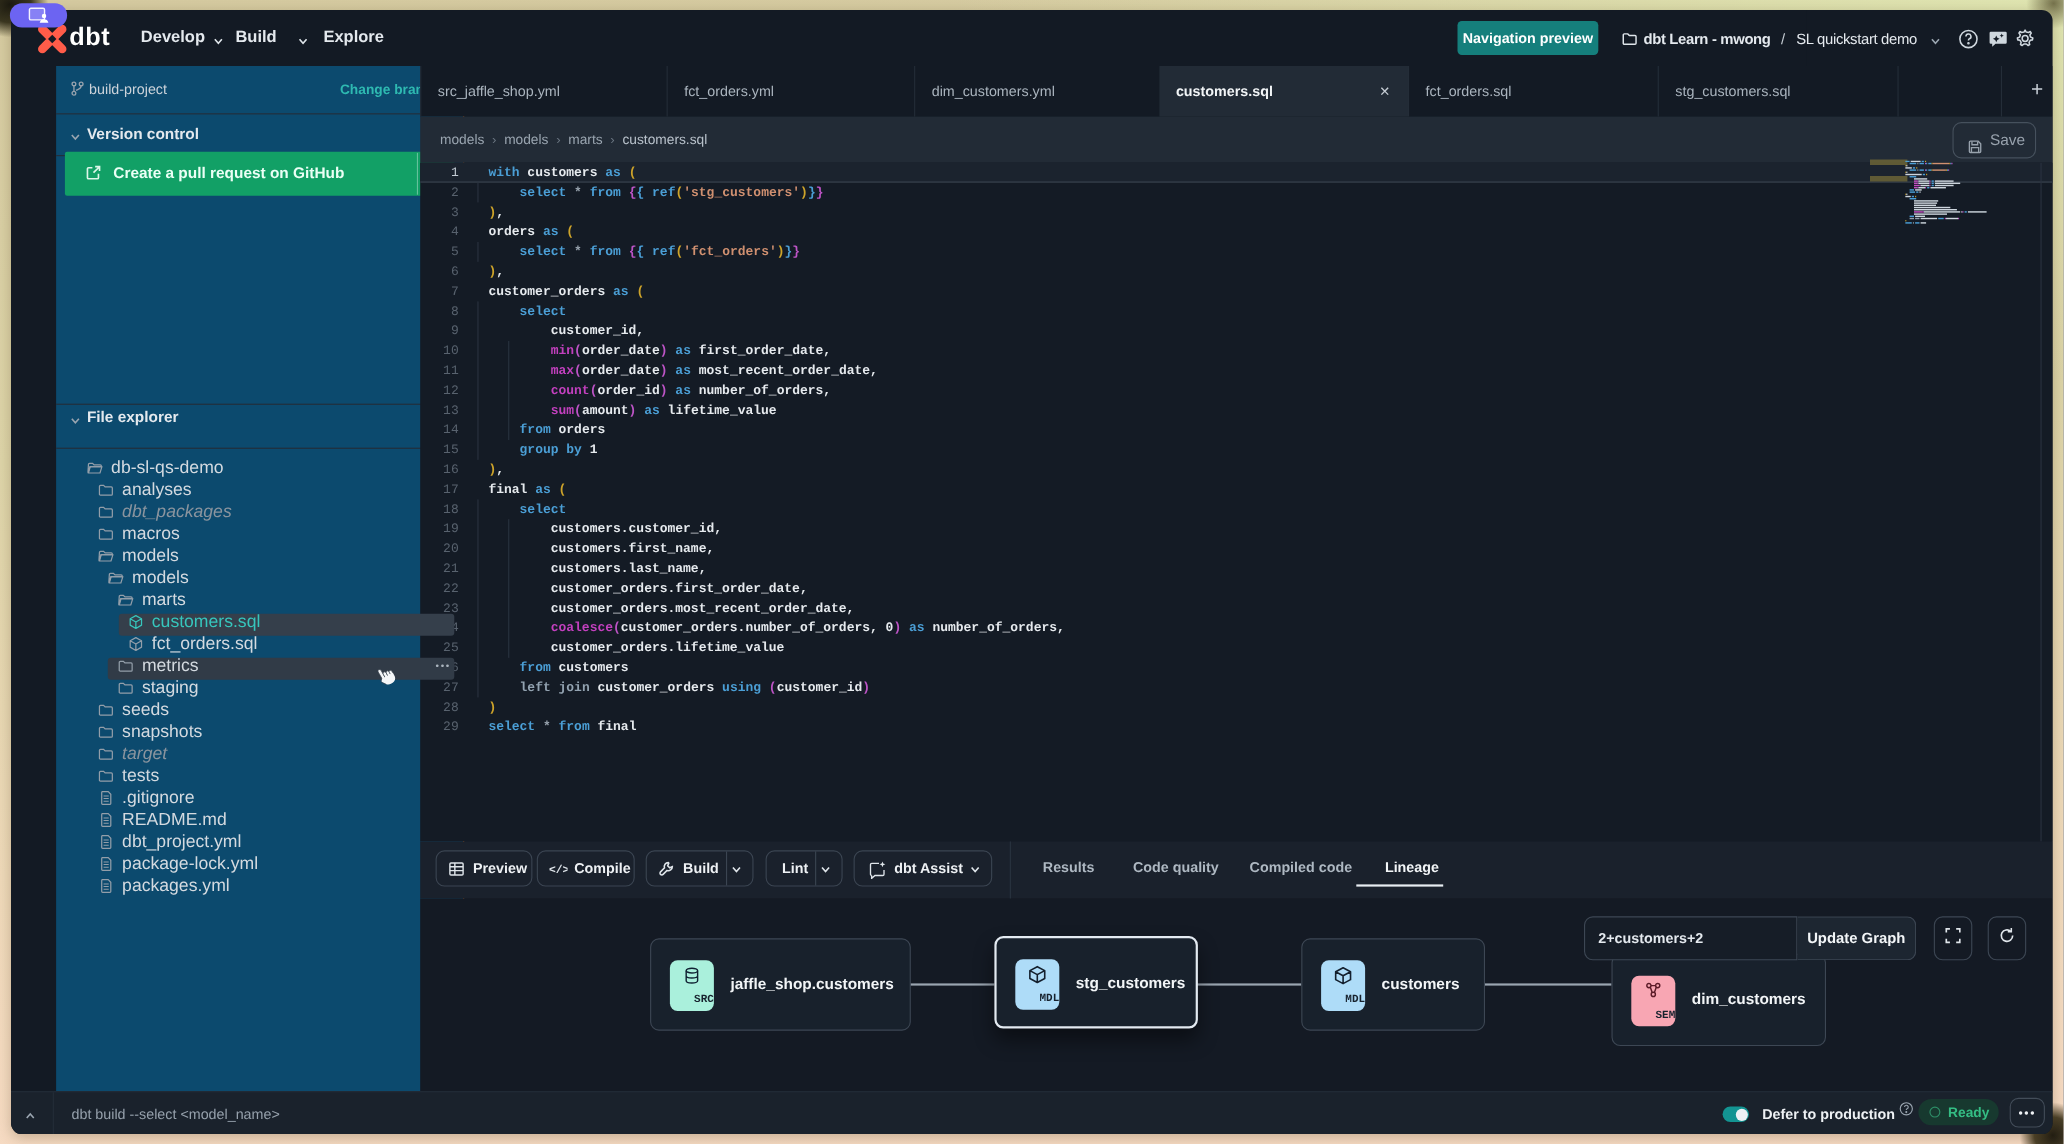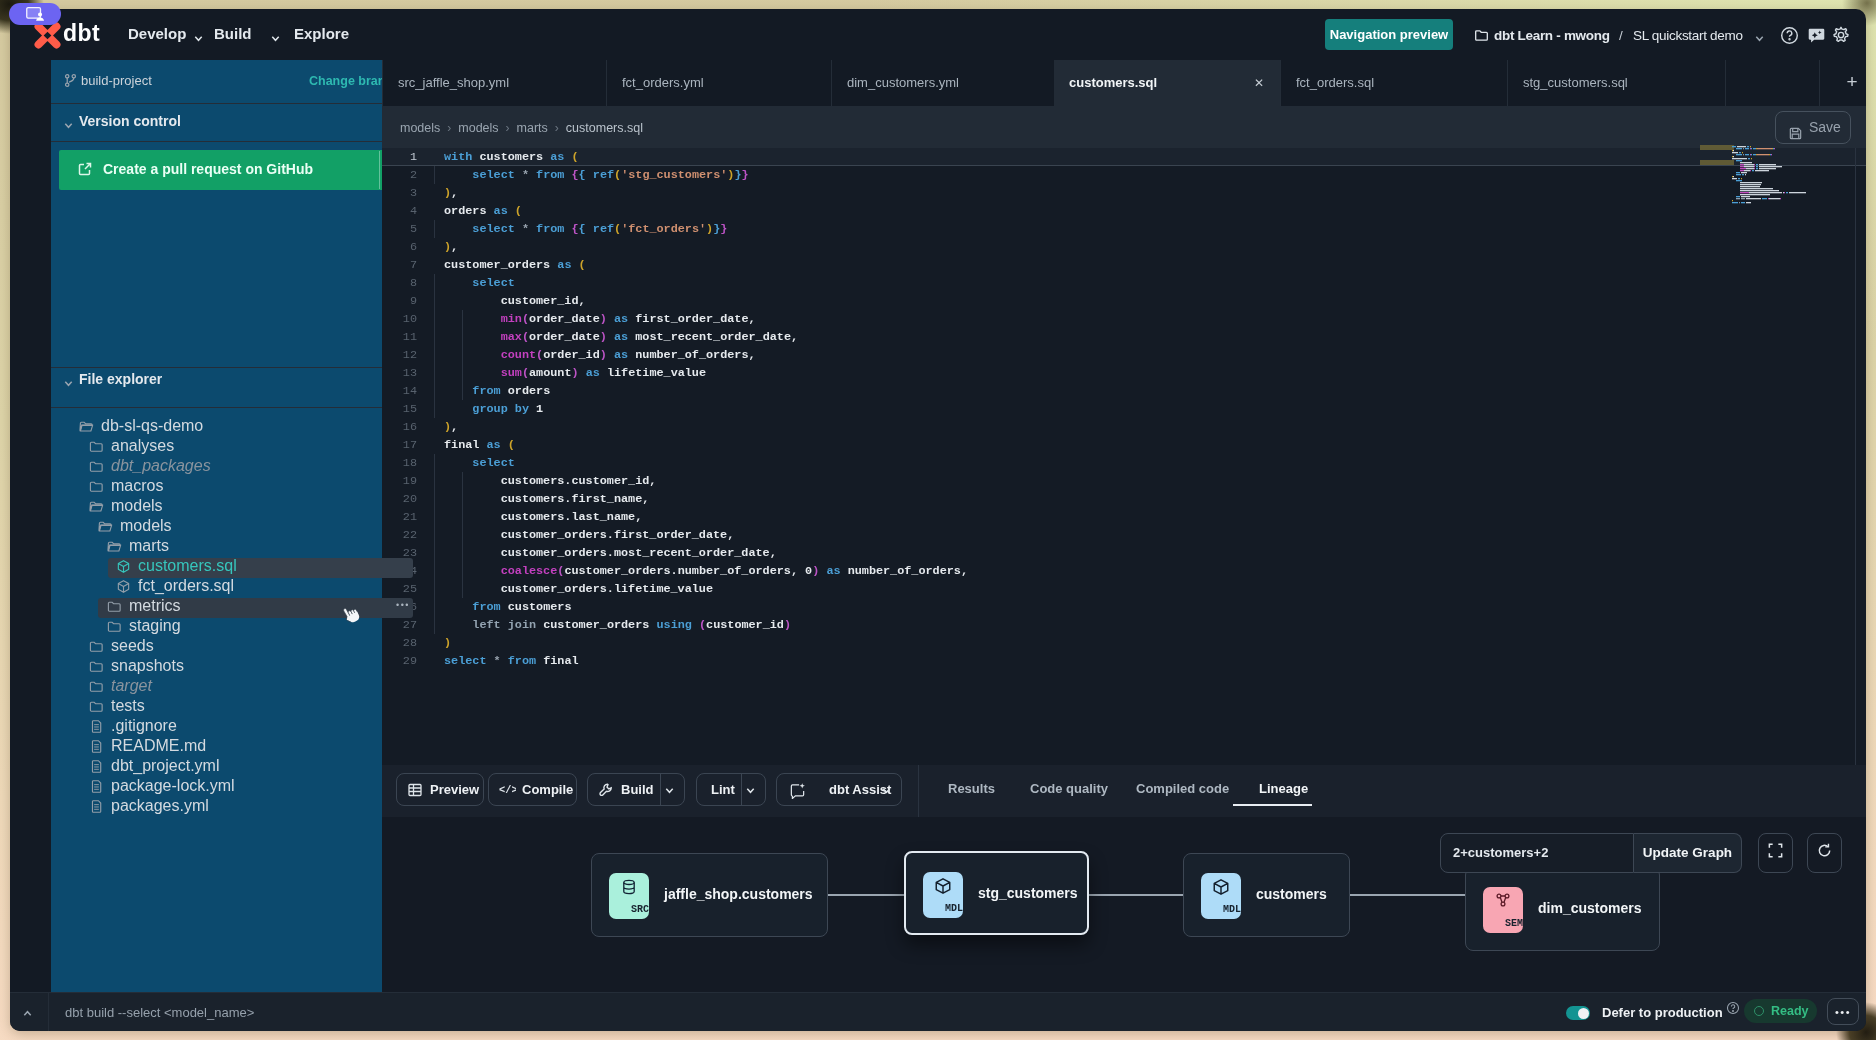--- a/index.html
+++ b/index.html
@@ -25,21 +25,21 @@
   border-radius:4px; color:#fff; font-size:13px; font-weight:700; text-align:center; line-height:31px; }
 .hcrumb { position:absolute; top:19px; font-size:13.5px; letter-spacing:-0.3px; color:#e4e9ee; white-space:nowrap; }
 
 
 .side { position:absolute; left:0; top:51px; width:371px; height:932px; background:#0c4a6e;
   border-right:1px solid #f97316;margin-left:41px; }
 .sbp { position:absolute; left:30px; top:13px; font-size:13px; color:#ccd3da; }
 .chbr { position:absolute; left:258px; top:14px; font-size:12.5px; font-weight:700; color:#2eb9b1; }
 .sdiv { position:absolute; left:0; width:371px; height:1px; background:#242d38; }
 .shead { position:absolute; left:28px; font-size:14px; font-weight:700; color:#e4e9ee; }
-.prbtn { position:absolute; left:8px; top:90px; width:354px; height:40px; background:#12a066;
+.prbtn { position:absolute; left:8px; top:78px; width:354px; height:40px; background:#12a066;
   border-radius:2px;text-align:right; }
 .prtxt { position:absolute; left:44px; top:11px; font-size:14px; font-weight:700; color:#eafff5; }
 .prsep { position:absolute; right:33px; top:1px; width:1px; height:38px; background:rgba(255,255,255,.35); }
 
 
 .trow { position:absolute; height:20px; z-index:3; }
 .ti { width:15px; height:15px; vertical-align:-3px; }
 .tname { font-size:16px; color:#d4dae0; margin-left:7px; }
 .tdim { color:#8a949e; font-style:italic; }
 .tteal { color:#36c6bd; }
@@ -85,21 +85,21 @@
 .code .o { color:#97a2ad; }
 .code .w { color:#e6eaee; }
 .code .d { color:#93a3b1; }
 .iguide { position:absolute; width:1px; background:#2a3340; }
 .olv { position:absolute; left:1318px; width:34px; height:5px; background:#6b6436; opacity:.85; }
 .vsb { position:absolute; left:1473px; top:0; width:1px; height:617px; background:#2a3340; }
 
 
 .toolbar { position:absolute; left:372px; top:756px; width:1484px; height:52px; background:#1a212c; }
 .tbtn { position:absolute; top:8px; height:33px; border:1px solid #3b4552; border-radius:8px;
-  color:#eef1f4; font-size:13px; font-weight:700; line-height:31px; padding-left:52px; white-space:nowrap; }
+  color:#eef1f4; font-size:13px; font-weight:700; line-height:31px; padding-left:36px; white-space:nowrap; }
 .tbi { position:absolute; left:12px; top:8px; line-height:0; }
 .tbsep { position:absolute; top:0; width:1px; height:31px; background:#3b4552; }
 .tbchev { position:absolute; right:9px; top:11px; line-height:0; }
 .tbdiv { position:absolute; left:536px; top:0; width:1px; height:52px; background:#2a3340; }
 .ttab { position:absolute; top:16px; font-size:13px; font-weight:700; color:#aeb8c2; white-space:nowrap; }
 .ttaba { color:#f2f5f7; }
 .tunder { position:absolute; left:851px; top:39px; width:79px; height:2px; background:#e8edf2; }
 
 
 .canvas { position:absolute; left:372px; top:808px; width:1484px; height:175px; background:#141a24; }

